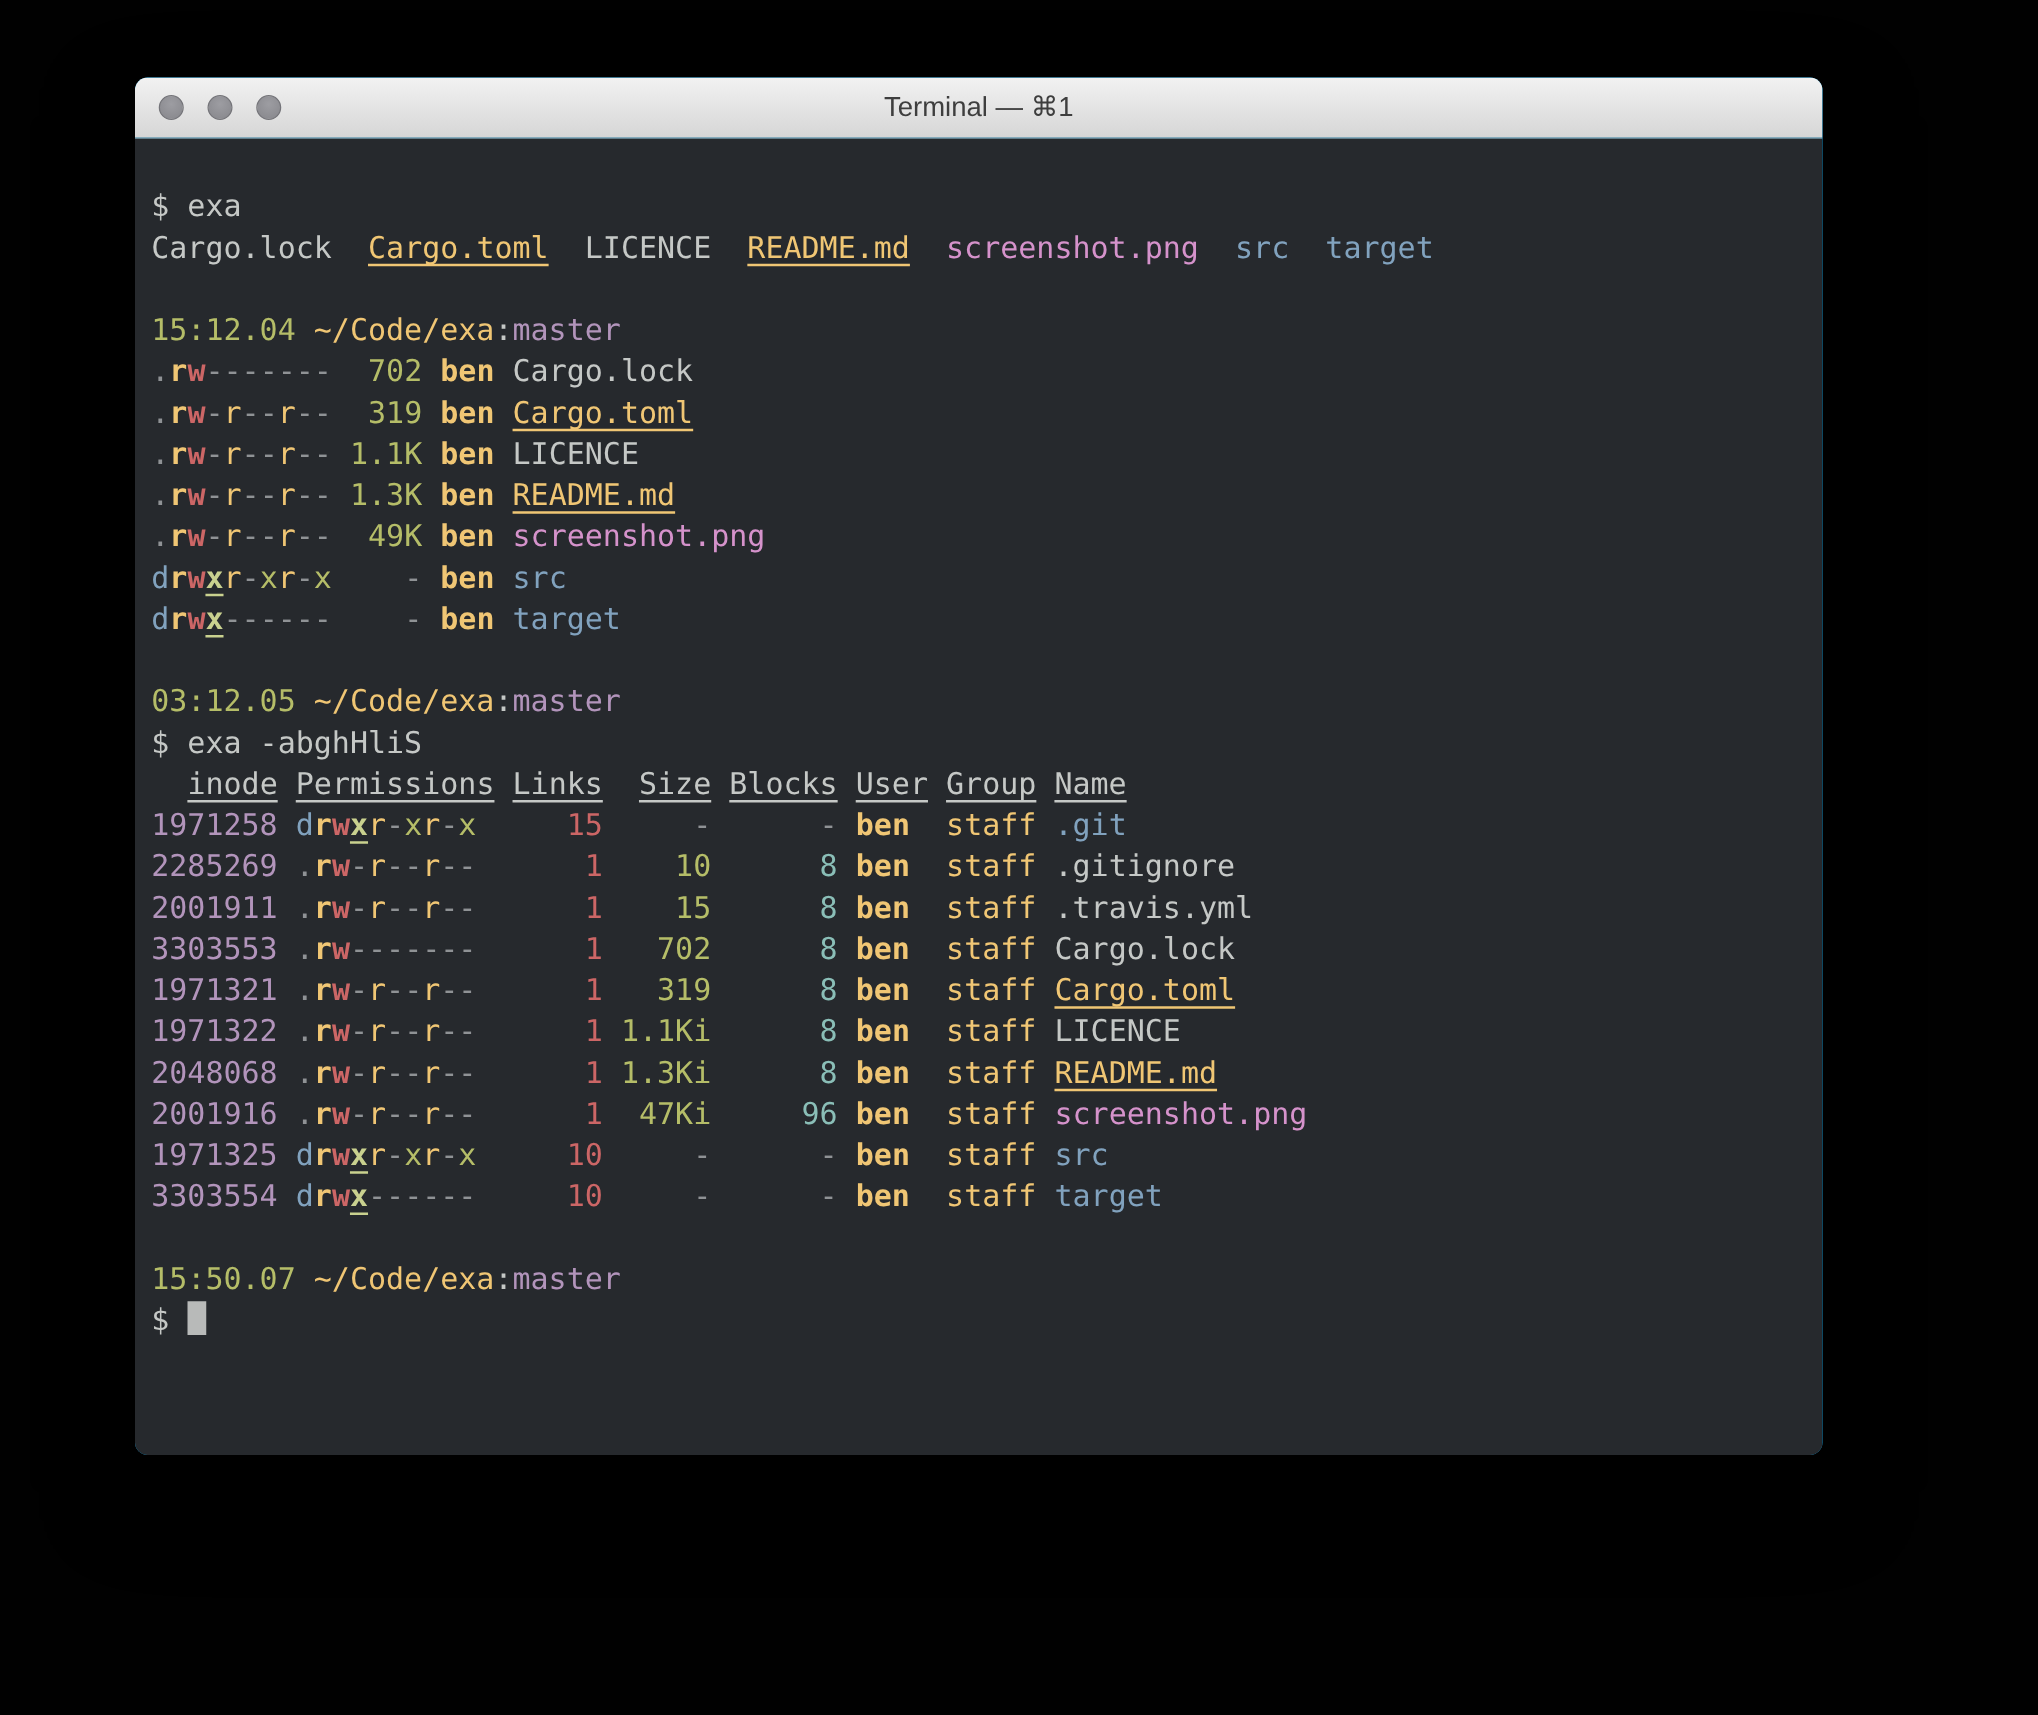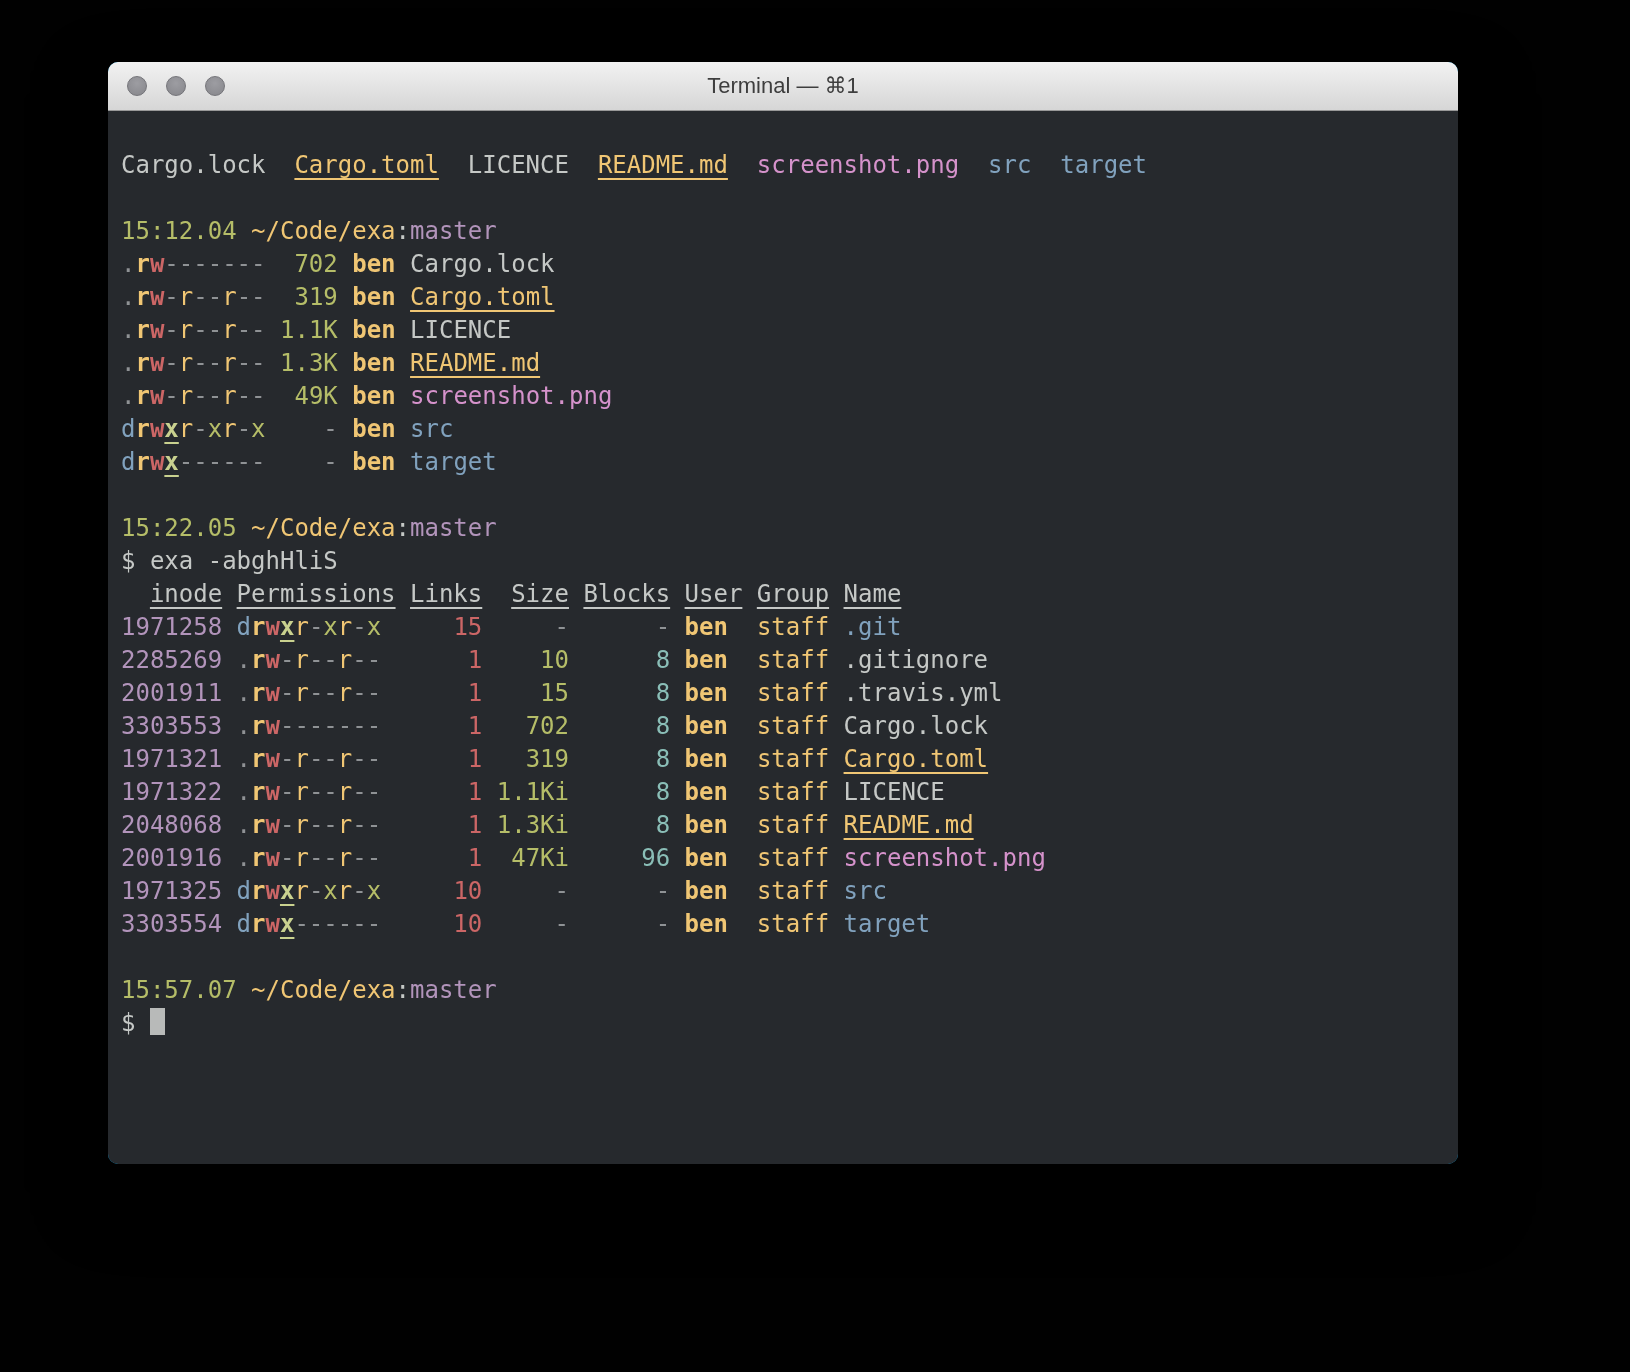--- a/index.html
+++ b/index.html
@@ -42,41 +42,42 @@
 <div class="window">
   <div class="titlebar">
     <div class="lights">
       <div class="light"></div>
       <div class="light"></div>
       <div class="light"></div>
     </div>
     <div class="title">Terminal — ⌘1</div>
   </div>
   <div class="screen">
+      <div class="tl"><span style="color: rgb(197, 200, 198);">$ exa</span></div>
       <div class="tl"><span style="color: rgb(197, 200, 198);">Cargo.lock</span><span style="color: rgb(197, 200, 198);">  </span><span class="u" style="color: rgb(240, 198, 116);">Cargo.toml</span><span style="color: rgb(197, 200, 198);">  </span><span style="color: rgb(197, 200, 198);">LICENCE</span><span style="color: rgb(197, 200, 198);">  </span><span class="u" style="color: rgb(240, 198, 116);">README.md</span><span style="color: rgb(197, 200, 198);">  </span><span style="color: rgb(213, 146, 203);">screenshot.png</span><span style="color: rgb(197, 200, 198);">  </span><span style="color: rgb(129, 162, 190);">src</span><span style="color: rgb(197, 200, 198);">  </span><span style="color: rgb(129, 162, 190);">target</span></div>
       <div class="tl">&nbsp;</div>
       <div class="tl"><span style="color: rgb(181, 189, 104);">15:12.04</span><span style="color: rgb(197, 200, 198);"> </span><span style="color: rgb(240, 198, 116);">~/Code/exa</span><span style="color: rgb(197, 200, 198);">:</span><span style="color: rgb(178, 148, 187);">master</span></div>
       <div class="tl"><span style="color: rgb(143, 146, 149);">.</span><span class="b" style="color: rgb(240, 198, 116);">r</span><span class="b" style="color: rgb(204, 102, 102);">w</span><span style="color: rgb(143, 146, 149);">-------</span><span style="color: rgb(181, 189, 104);">  702</span><span style="color: rgb(197, 200, 198);"> </span><span class="b" style="color: rgb(240, 198, 116);">ben</span><span style="color: rgb(197, 200, 198);"> </span><span style="color: rgb(197, 200, 198);">Cargo.lock</span></div>
       <div class="tl"><span style="color: rgb(143, 146, 149);">.</span><span class="b" style="color: rgb(240, 198, 116);">r</span><span class="b" style="color: rgb(204, 102, 102);">w</span><span style="color: rgb(143, 146, 149);">-</span><span style="color: rgb(240, 198, 116);">r</span><span style="color: rgb(143, 146, 149);">--</span><span style="color: rgb(240, 198, 116);">r</span><span style="color: rgb(143, 146, 149);">--</span><span style="color: rgb(181, 189, 104);">  319</span><span style="color: rgb(197, 200, 198);"> </span><span class="b" style="color: rgb(240, 198, 116);">ben</span><span style="color: rgb(197, 200, 198);"> </span><span class="u" style="color: rgb(240, 198, 116);">Cargo.toml</span></div>
       <div class="tl"><span style="color: rgb(143, 146, 149);">.</span><span class="b" style="color: rgb(240, 198, 116);">r</span><span class="b" style="color: rgb(204, 102, 102);">w</span><span style="color: rgb(143, 146, 149);">-</span><span style="color: rgb(240, 198, 116);">r</span><span style="color: rgb(143, 146, 149);">--</span><span style="color: rgb(240, 198, 116);">r</span><span style="color: rgb(143, 146, 149);">--</span><span style="color: rgb(181, 189, 104);"> 1.1K</span><span style="color: rgb(197, 200, 198);"> </span><span class="b" style="color: rgb(240, 198, 116);">ben</span><span style="color: rgb(197, 200, 198);"> </span><span style="color: rgb(197, 200, 198);">LICENCE</span></div>
       <div class="tl"><span style="color: rgb(143, 146, 149);">.</span><span class="b" style="color: rgb(240, 198, 116);">r</span><span class="b" style="color: rgb(204, 102, 102);">w</span><span style="color: rgb(143, 146, 149);">-</span><span style="color: rgb(240, 198, 116);">r</span><span style="color: rgb(143, 146, 149);">--</span><span style="color: rgb(240, 198, 116);">r</span><span style="color: rgb(143, 146, 149);">--</span><span style="color: rgb(181, 189, 104);"> 1.3K</span><span style="color: rgb(197, 200, 198);"> </span><span class="b" style="color: rgb(240, 198, 116);">ben</span><span style="color: rgb(197, 200, 198);"> </span><span class="u" style="color: rgb(240, 198, 116);">README.md</span></div>
       <div class="tl"><span style="color: rgb(143, 146, 149);">.</span><span class="b" style="color: rgb(240, 198, 116);">r</span><span class="b" style="color: rgb(204, 102, 102);">w</span><span style="color: rgb(143, 146, 149);">-</span><span style="color: rgb(240, 198, 116);">r</span><span style="color: rgb(143, 146, 149);">--</span><span style="color: rgb(240, 198, 116);">r</span><span style="color: rgb(143, 146, 149);">--</span><span style="color: rgb(181, 189, 104);">  49K</span><span style="color: rgb(197, 200, 198);"> </span><span class="b" style="color: rgb(240, 198, 116);">ben</span><span style="color: rgb(197, 200, 198);"> </span><span style="color: rgb(213, 146, 203);">screenshot.png</span></div>
       <div class="tl"><span style="color: rgb(129, 162, 190);">d</span><span class="b" style="color: rgb(240, 198, 116);">r</span><span class="b" style="color: rgb(204, 102, 102);">w</span><span class="u b" style="color: rgb(201, 209, 143);">x</span><span style="color: rgb(240, 198, 116);">r</span><span style="color: rgb(143, 146, 149);">-</span><span style="color: rgb(181, 189, 104);">x</span><span style="color: rgb(240, 198, 116);">r</span><span style="color: rgb(143, 146, 149);">-</span><span style="color: rgb(181, 189, 104);">x</span><span style="color: rgb(143, 146, 149);">    -</span><span style="color: rgb(197, 200, 198);"> </span><span class="b" style="color: rgb(240, 198, 116);">ben</span><span style="color: rgb(197, 200, 198);"> </span><span style="color: rgb(129, 162, 190);">src</span></div>
       <div class="tl"><span style="color: rgb(129, 162, 190);">d</span><span class="b" style="color: rgb(240, 198, 116);">r</span><span class="b" style="color: rgb(204, 102, 102);">w</span><span class="u b" style="color: rgb(201, 209, 143);">x</span><span style="color: rgb(143, 146, 149);">------</span><span style="color: rgb(143, 146, 149);">    -</span><span style="color: rgb(197, 200, 198);"> </span><span class="b" style="color: rgb(240, 198, 116);">ben</span><span style="color: rgb(197, 200, 198);"> </span><span style="color: rgb(129, 162, 190);">target</span></div>
       <div class="tl">&nbsp;</div>
-      <div class="tl"><span style="color: rgb(181, 189, 104);">15:22.05</span><span style="color: rgb(197, 200, 198);"> </span><span style="color: rgb(240, 198, 116);">~/Code/exa</span><span style="color: rgb(197, 200, 198);">:</span><span style="color: rgb(178, 148, 187);">master</span></div>
+      <div class="tl"><span style="color: rgb(181, 189, 104);">03:12.05</span><span style="color: rgb(197, 200, 198);"> </span><span style="color: rgb(240, 198, 116);">~/Code/exa</span><span style="color: rgb(197, 200, 198);">:</span><span style="color: rgb(178, 148, 187);">master</span></div>
       <div class="tl"><span style="color: rgb(197, 200, 198);">$ exa -abghHliS</span></div>
       <div class="tl"><span style="color: rgb(197, 200, 198);">  </span><span class="u" style="color: rgb(197, 200, 198);">inode</span><span style="color: rgb(197, 200, 198);"> </span><span class="u" style="color: rgb(197, 200, 198);">Permissions</span><span style="color: rgb(197, 200, 198);"> </span><span class="u" style="color: rgb(197, 200, 198);">Links</span><span style="color: rgb(197, 200, 198);">  </span><span class="u" style="color: rgb(197, 200, 198);">Size</span><span style="color: rgb(197, 200, 198);"> </span><span class="u" style="color: rgb(197, 200, 198);">Blocks</span><span style="color: rgb(197, 200, 198);"> </span><span class="u" style="color: rgb(197, 200, 198);">User</span><span style="color: rgb(197, 200, 198);"> </span><span class="u" style="color: rgb(197, 200, 198);">Group</span><span style="color: rgb(197, 200, 198);"> </span><span class="u" style="color: rgb(197, 200, 198);">Name</span></div>
       <div class="tl"><span style="color: rgb(178, 148, 187);">1971258</span><span style="color: rgb(197, 200, 198);"> </span><span style="color: rgb(129, 162, 190);">d</span><span class="b" style="color: rgb(240, 198, 116);">r</span><span class="b" style="color: rgb(204, 102, 102);">w</span><span class="u b" style="color: rgb(201, 209, 143);">x</span><span style="color: rgb(240, 198, 116);">r</span><span style="color: rgb(143, 146, 149);">-</span><span style="color: rgb(181, 189, 104);">x</span><span style="color: rgb(240, 198, 116);">r</span><span style="color: rgb(143, 146, 149);">-</span><span style="color: rgb(181, 189, 104);">x</span><span style="color: rgb(204, 102, 102);">     15</span><span style="color: rgb(143, 146, 149);">     -</span><span style="color: rgb(143, 146, 149);">      -</span><span style="color: rgb(197, 200, 198);"> </span><span class="b" style="color: rgb(240, 198, 116);">ben</span><span style="color: rgb(197, 200, 198);">  </span><span style="color: rgb(240, 198, 116);">staff</span><span style="color: rgb(197, 200, 198);"> </span><span style="color: rgb(129, 162, 190);">.git</span></div>
       <div class="tl"><span style="color: rgb(178, 148, 187);">2285269</span><span style="color: rgb(197, 200, 198);"> </span><span style="color: rgb(143, 146, 149);">.</span><span class="b" style="color: rgb(240, 198, 116);">r</span><span class="b" style="color: rgb(204, 102, 102);">w</span><span style="color: rgb(143, 146, 149);">-</span><span style="color: rgb(240, 198, 116);">r</span><span style="color: rgb(143, 146, 149);">--</span><span style="color: rgb(240, 198, 116);">r</span><span style="color: rgb(143, 146, 149);">--</span><span style="color: rgb(204, 102, 102);">      1</span><span style="color: rgb(181, 189, 104);">    10</span><span style="color: rgb(138, 190, 183);">      8</span><span style="color: rgb(197, 200, 198);"> </span><span class="b" style="color: rgb(240, 198, 116);">ben</span><span style="color: rgb(197, 200, 198);">  </span><span style="color: rgb(240, 198, 116);">staff</span><span style="color: rgb(197, 200, 198);"> </span><span style="color: rgb(197, 200, 198);">.gitignore</span></div>
       <div class="tl"><span style="color: rgb(178, 148, 187);">2001911</span><span style="color: rgb(197, 200, 198);"> </span><span style="color: rgb(143, 146, 149);">.</span><span class="b" style="color: rgb(240, 198, 116);">r</span><span class="b" style="color: rgb(204, 102, 102);">w</span><span style="color: rgb(143, 146, 149);">-</span><span style="color: rgb(240, 198, 116);">r</span><span style="color: rgb(143, 146, 149);">--</span><span style="color: rgb(240, 198, 116);">r</span><span style="color: rgb(143, 146, 149);">--</span><span style="color: rgb(204, 102, 102);">      1</span><span style="color: rgb(181, 189, 104);">    15</span><span style="color: rgb(138, 190, 183);">      8</span><span style="color: rgb(197, 200, 198);"> </span><span class="b" style="color: rgb(240, 198, 116);">ben</span><span style="color: rgb(197, 200, 198);">  </span><span style="color: rgb(240, 198, 116);">staff</span><span style="color: rgb(197, 200, 198);"> </span><span style="color: rgb(197, 200, 198);">.travis.yml</span></div>
       <div class="tl"><span style="color: rgb(178, 148, 187);">3303553</span><span style="color: rgb(197, 200, 198);"> </span><span style="color: rgb(143, 146, 149);">.</span><span class="b" style="color: rgb(240, 198, 116);">r</span><span class="b" style="color: rgb(204, 102, 102);">w</span><span style="color: rgb(143, 146, 149);">-------</span><span style="color: rgb(204, 102, 102);">      1</span><span style="color: rgb(181, 189, 104);">   702</span><span style="color: rgb(138, 190, 183);">      8</span><span style="color: rgb(197, 200, 198);"> </span><span class="b" style="color: rgb(240, 198, 116);">ben</span><span style="color: rgb(197, 200, 198);">  </span><span style="color: rgb(240, 198, 116);">staff</span><span style="color: rgb(197, 200, 198);"> </span><span style="color: rgb(197, 200, 198);">Cargo.lock</span></div>
       <div class="tl"><span style="color: rgb(178, 148, 187);">1971321</span><span style="color: rgb(197, 200, 198);"> </span><span style="color: rgb(143, 146, 149);">.</span><span class="b" style="color: rgb(240, 198, 116);">r</span><span class="b" style="color: rgb(204, 102, 102);">w</span><span style="color: rgb(143, 146, 149);">-</span><span style="color: rgb(240, 198, 116);">r</span><span style="color: rgb(143, 146, 149);">--</span><span style="color: rgb(240, 198, 116);">r</span><span style="color: rgb(143, 146, 149);">--</span><span style="color: rgb(204, 102, 102);">      1</span><span style="color: rgb(181, 189, 104);">   319</span><span style="color: rgb(138, 190, 183);">      8</span><span style="color: rgb(197, 200, 198);"> </span><span class="b" style="color: rgb(240, 198, 116);">ben</span><span style="color: rgb(197, 200, 198);">  </span><span style="color: rgb(240, 198, 116);">staff</span><span style="color: rgb(197, 200, 198);"> </span><span class="u" style="color: rgb(240, 198, 116);">Cargo.toml</span></div>
       <div class="tl"><span style="color: rgb(178, 148, 187);">1971322</span><span style="color: rgb(197, 200, 198);"> </span><span style="color: rgb(143, 146, 149);">.</span><span class="b" style="color: rgb(240, 198, 116);">r</span><span class="b" style="color: rgb(204, 102, 102);">w</span><span style="color: rgb(143, 146, 149);">-</span><span style="color: rgb(240, 198, 116);">r</span><span style="color: rgb(143, 146, 149);">--</span><span style="color: rgb(240, 198, 116);">r</span><span style="color: rgb(143, 146, 149);">--</span><span style="color: rgb(204, 102, 102);">      1</span><span style="color: rgb(181, 189, 104);"> 1.1Ki</span><span style="color: rgb(138, 190, 183);">      8</span><span style="color: rgb(197, 200, 198);"> </span><span class="b" style="color: rgb(240, 198, 116);">ben</span><span style="color: rgb(197, 200, 198);">  </span><span style="color: rgb(240, 198, 116);">staff</span><span style="color: rgb(197, 200, 198);"> </span><span style="color: rgb(197, 200, 198);">LICENCE</span></div>
       <div class="tl"><span style="color: rgb(178, 148, 187);">2048068</span><span style="color: rgb(197, 200, 198);"> </span><span style="color: rgb(143, 146, 149);">.</span><span class="b" style="color: rgb(240, 198, 116);">r</span><span class="b" style="color: rgb(204, 102, 102);">w</span><span style="color: rgb(143, 146, 149);">-</span><span style="color: rgb(240, 198, 116);">r</span><span style="color: rgb(143, 146, 149);">--</span><span style="color: rgb(240, 198, 116);">r</span><span style="color: rgb(143, 146, 149);">--</span><span style="color: rgb(204, 102, 102);">      1</span><span style="color: rgb(181, 189, 104);"> 1.3Ki</span><span style="color: rgb(138, 190, 183);">      8</span><span style="color: rgb(197, 200, 198);"> </span><span class="b" style="color: rgb(240, 198, 116);">ben</span><span style="color: rgb(197, 200, 198);">  </span><span style="color: rgb(240, 198, 116);">staff</span><span style="color: rgb(197, 200, 198);"> </span><span class="u" style="color: rgb(240, 198, 116);">README.md</span></div>
       <div class="tl"><span style="color: rgb(178, 148, 187);">2001916</span><span style="color: rgb(197, 200, 198);"> </span><span style="color: rgb(143, 146, 149);">.</span><span class="b" style="color: rgb(240, 198, 116);">r</span><span class="b" style="color: rgb(204, 102, 102);">w</span><span style="color: rgb(143, 146, 149);">-</span><span style="color: rgb(240, 198, 116);">r</span><span style="color: rgb(143, 146, 149);">--</span><span style="color: rgb(240, 198, 116);">r</span><span style="color: rgb(143, 146, 149);">--</span><span style="color: rgb(204, 102, 102);">      1</span><span style="color: rgb(181, 189, 104);">  47Ki</span><span style="color: rgb(138, 190, 183);">     96</span><span style="color: rgb(197, 200, 198);"> </span><span class="b" style="color: rgb(240, 198, 116);">ben</span><span style="color: rgb(197, 200, 198);">  </span><span style="color: rgb(240, 198, 116);">staff</span><span style="color: rgb(197, 200, 198);"> </span><span style="color: rgb(213, 146, 203);">screenshot.png</span></div>
       <div class="tl"><span style="color: rgb(178, 148, 187);">1971325</span><span style="color: rgb(197, 200, 198);"> </span><span style="color: rgb(129, 162, 190);">d</span><span class="b" style="color: rgb(240, 198, 116);">r</span><span class="b" style="color: rgb(204, 102, 102);">w</span><span class="u b" style="color: rgb(201, 209, 143);">x</span><span style="color: rgb(240, 198, 116);">r</span><span style="color: rgb(143, 146, 149);">-</span><span style="color: rgb(181, 189, 104);">x</span><span style="color: rgb(240, 198, 116);">r</span><span style="color: rgb(143, 146, 149);">-</span><span style="color: rgb(181, 189, 104);">x</span><span style="color: rgb(204, 102, 102);">     10</span><span style="color: rgb(143, 146, 149);">     -</span><span style="color: rgb(143, 146, 149);">      -</span><span style="color: rgb(197, 200, 198);"> </span><span class="b" style="color: rgb(240, 198, 116);">ben</span><span style="color: rgb(197, 200, 198);">  </span><span style="color: rgb(240, 198, 116);">staff</span><span style="color: rgb(197, 200, 198);"> </span><span style="color: rgb(129, 162, 190);">src</span></div>
       <div class="tl"><span style="color: rgb(178, 148, 187);">3303554</span><span style="color: rgb(197, 200, 198);"> </span><span style="color: rgb(129, 162, 190);">d</span><span class="b" style="color: rgb(240, 198, 116);">r</span><span class="b" style="color: rgb(204, 102, 102);">w</span><span class="u b" style="color: rgb(201, 209, 143);">x</span><span style="color: rgb(143, 146, 149);">------</span><span style="color: rgb(204, 102, 102);">     10</span><span style="color: rgb(143, 146, 149);">     -</span><span style="color: rgb(143, 146, 149);">      -</span><span style="color: rgb(197, 200, 198);"> </span><span class="b" style="color: rgb(240, 198, 116);">ben</span><span style="color: rgb(197, 200, 198);">  </span><span style="color: rgb(240, 198, 116);">staff</span><span style="color: rgb(197, 200, 198);"> </span><span style="color: rgb(129, 162, 190);">target</span></div>
       <div class="tl">&nbsp;</div>
-      <div class="tl"><span style="color: rgb(181, 189, 104);">15:57.07</span><span style="color: rgb(197, 200, 198);"> </span><span style="color: rgb(240, 198, 116);">~/Code/exa</span><span style="color: rgb(197, 200, 198);">:</span><span style="color: rgb(178, 148, 187);">master</span></div>
+      <div class="tl"><span style="color: rgb(181, 189, 104);">15:50.07</span><span style="color: rgb(197, 200, 198);"> </span><span style="color: rgb(240, 198, 116);">~/Code/exa</span><span style="color: rgb(197, 200, 198);">:</span><span style="color: rgb(178, 148, 187);">master</span></div>
       <div class="tl"><span style="color: rgb(197, 200, 198);">$ </span><span class="cursor" style="background: rgb(184, 186, 185);"></span></div>
     </div>
 </div>
 
 </body></html>

